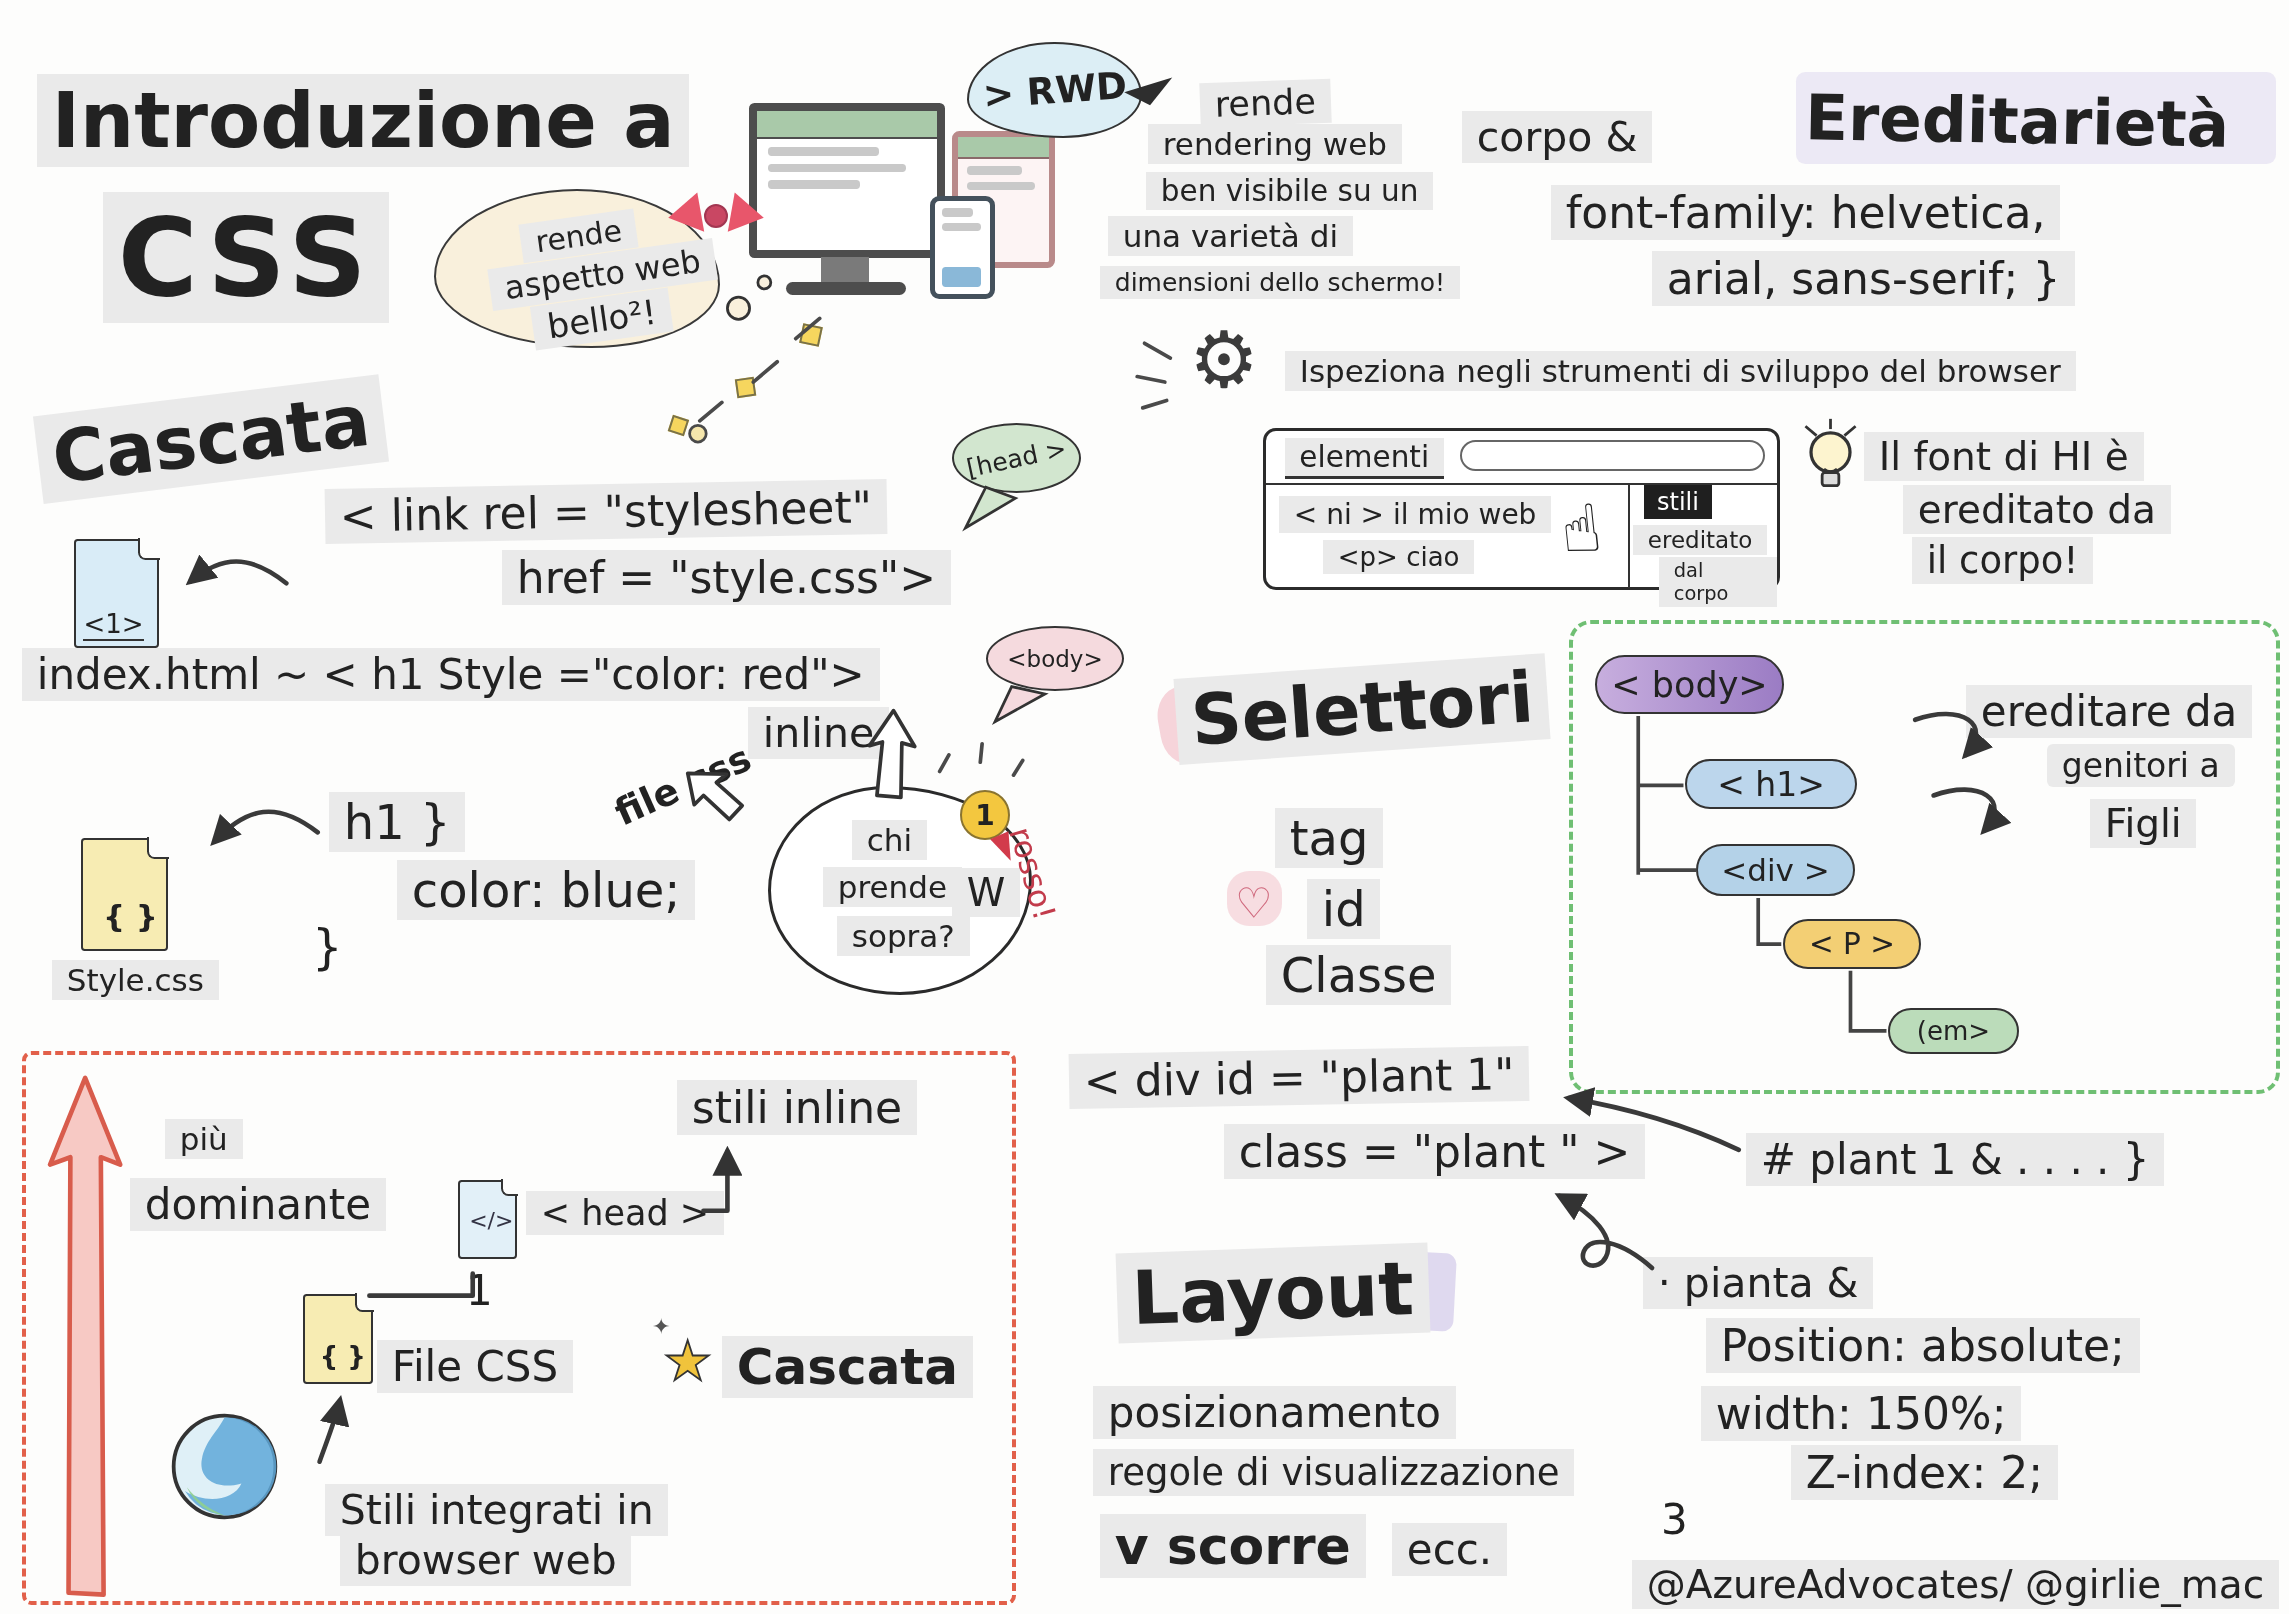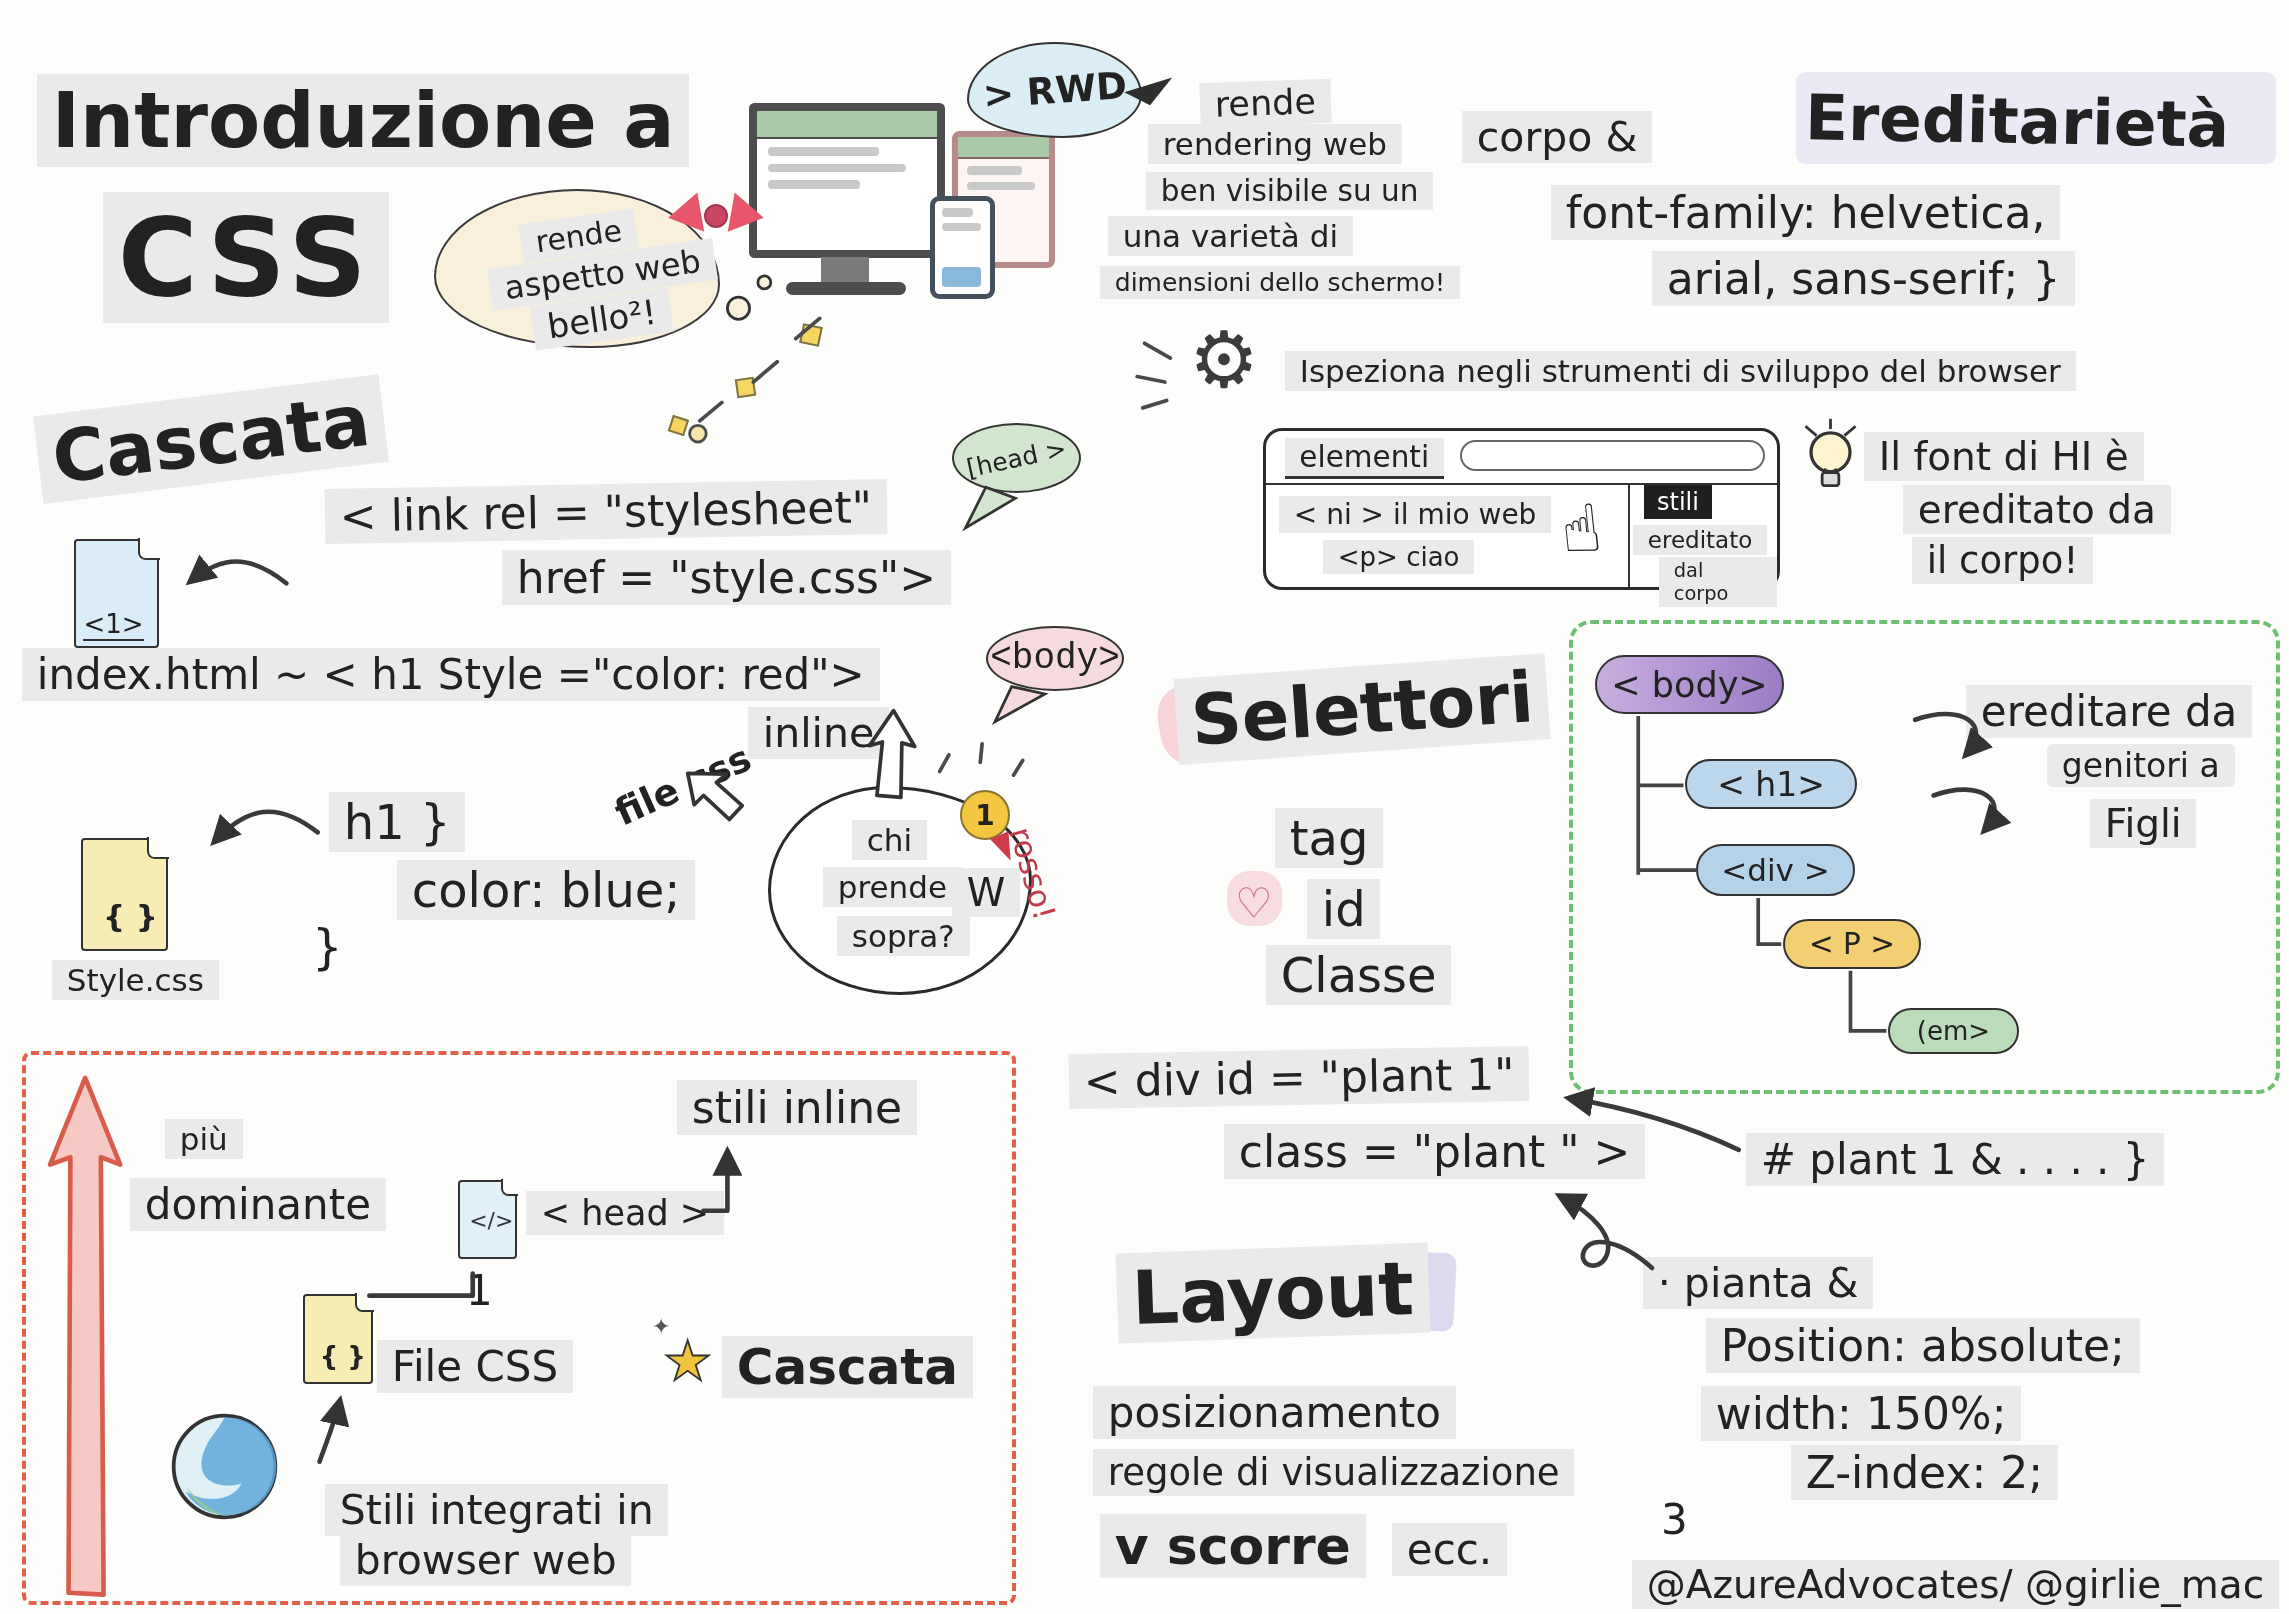--- a/index.html
+++ b/index.html
@@ -11,21 +11,21 @@
   .overlay { position:absolute; left:0; top:0; width:2290px; height:1614px; pointer-events:none; }
   .arr{fill:none;stroke:#3a3a3a;stroke-width:5;stroke-linecap:round;stroke-linejoin:round}
   .mk{marker-end:url(#ah)}
   .dash{stroke:#4a4a4a;stroke-width:4;fill:none;stroke-linecap:round}
   .whitearrow{fill:#fff;stroke:#333;stroke-width:4;stroke-linejoin:round}
   .tree{fill:none;stroke:#444;stroke-width:4}
   .paper{position:absolute;border:2.8px solid #333;border-radius:3.7px;}
   .fold{position:absolute;top:-2.8px;right:-2.8px;width:22px;height:22px;background:#fdfdfc;border-left:2.8px solid #333;border-bottom:2.8px solid #333;border-bottom-left-radius:7.4px;}
   .pill{position:absolute;border:2.8px solid #333;border-radius:31px;display:flex;align-items:center;justify-content:center;}
   .patch{position:absolute;border-radius:40%;opacity:.85;}
-  .devtools{position:absolute;left:1263px;top:428px;width:517px;height:162px;background:#fff;border:3.7px solid #2b2b2b;border-radius:19px;}
+  .devtools{position:absolute;left:1263px;top:428px;width:517px;height:162px;background:#fff;border:3.7px solid #2b2b2b;border-radius:13px;}
   .dt{position:absolute;}
   .bubble{position:absolute;border:2.8px solid #333;display:flex;align-items:center;justify-content:center;}
   .screenrow{height:8.3px;background:#c9c9c9;margin:8.3px 11px 0 11px;border-radius:3.7px;}
 </style>
 </head>
 <body>
 
 <div class="canvas">
 
   <div class="patch" style="left:1159px;top:685px;width:65px;height:78px;background:#f4cdd3;transform:rotate(-10deg);"></div>
@@ -122,21 +122,21 @@
   <span class="abs hl" style="left:325px;top:484px;font-size:44px;transform:rotate(-1deg);">&lt; link rel = "stylesheet"</span>
   <span class="abs hl" style="left:502px;top:550px;font-size:44px;">href = "style.css"&gt;</span>
 
   <div class="paper" style="left:74px;top:539px;width:85px;height:109px;background:#d9ecf7;">
     <div class="fold"></div>
     <span style="position:absolute;left:7.4px;bottom:5.5px;font-size:26px;border-bottom:2.8px solid #333;">&lt;1&gt;</span>
   </div>
   <span class="abs hl" style="left:22px;top:648px;font-size:42px;">index.html ~ &lt; h1 Style ="color: red"&gt;</span>
 
   <div class="bubble" style="left:986px;top:626px;width:138px;height:65px;background:#f5dade;border-radius:50%;">
-    <span style="font-size:36px;font-family:Liberation Mono, monospace;">&lt;body&gt;</span>
+    <span style="font-size:23px;">&lt;body&gt;</span>
   </div>
 
   <span class="abs hl" style="left:748px;top:707px;font-size:41px;">inline</span>
   <span class="abs b" style="left:611px;top:764px;font-size:37px;transform:rotate(-24deg);">file css</span>
 
   <div class="abs" style="left:768px;top:786px;width:264px;height:209px;background:#fff;border:3.7px solid #2a2a2a;border-radius:45% 55% 50% 50% / 50% 45% 55% 50%;">
     <span class="abs hl" style="left:81px;top:31px;font-size:31px;">chi</span>
     <span class="abs hl" style="left:52px;top:78px;font-size:31px;">prende</span>
     <span class="abs hl" style="left:66px;top:127px;font-size:31px;">sopra?</span>
     <span class="abs hl" style="left:181px;top:79px;font-size:39px;">W</span>

